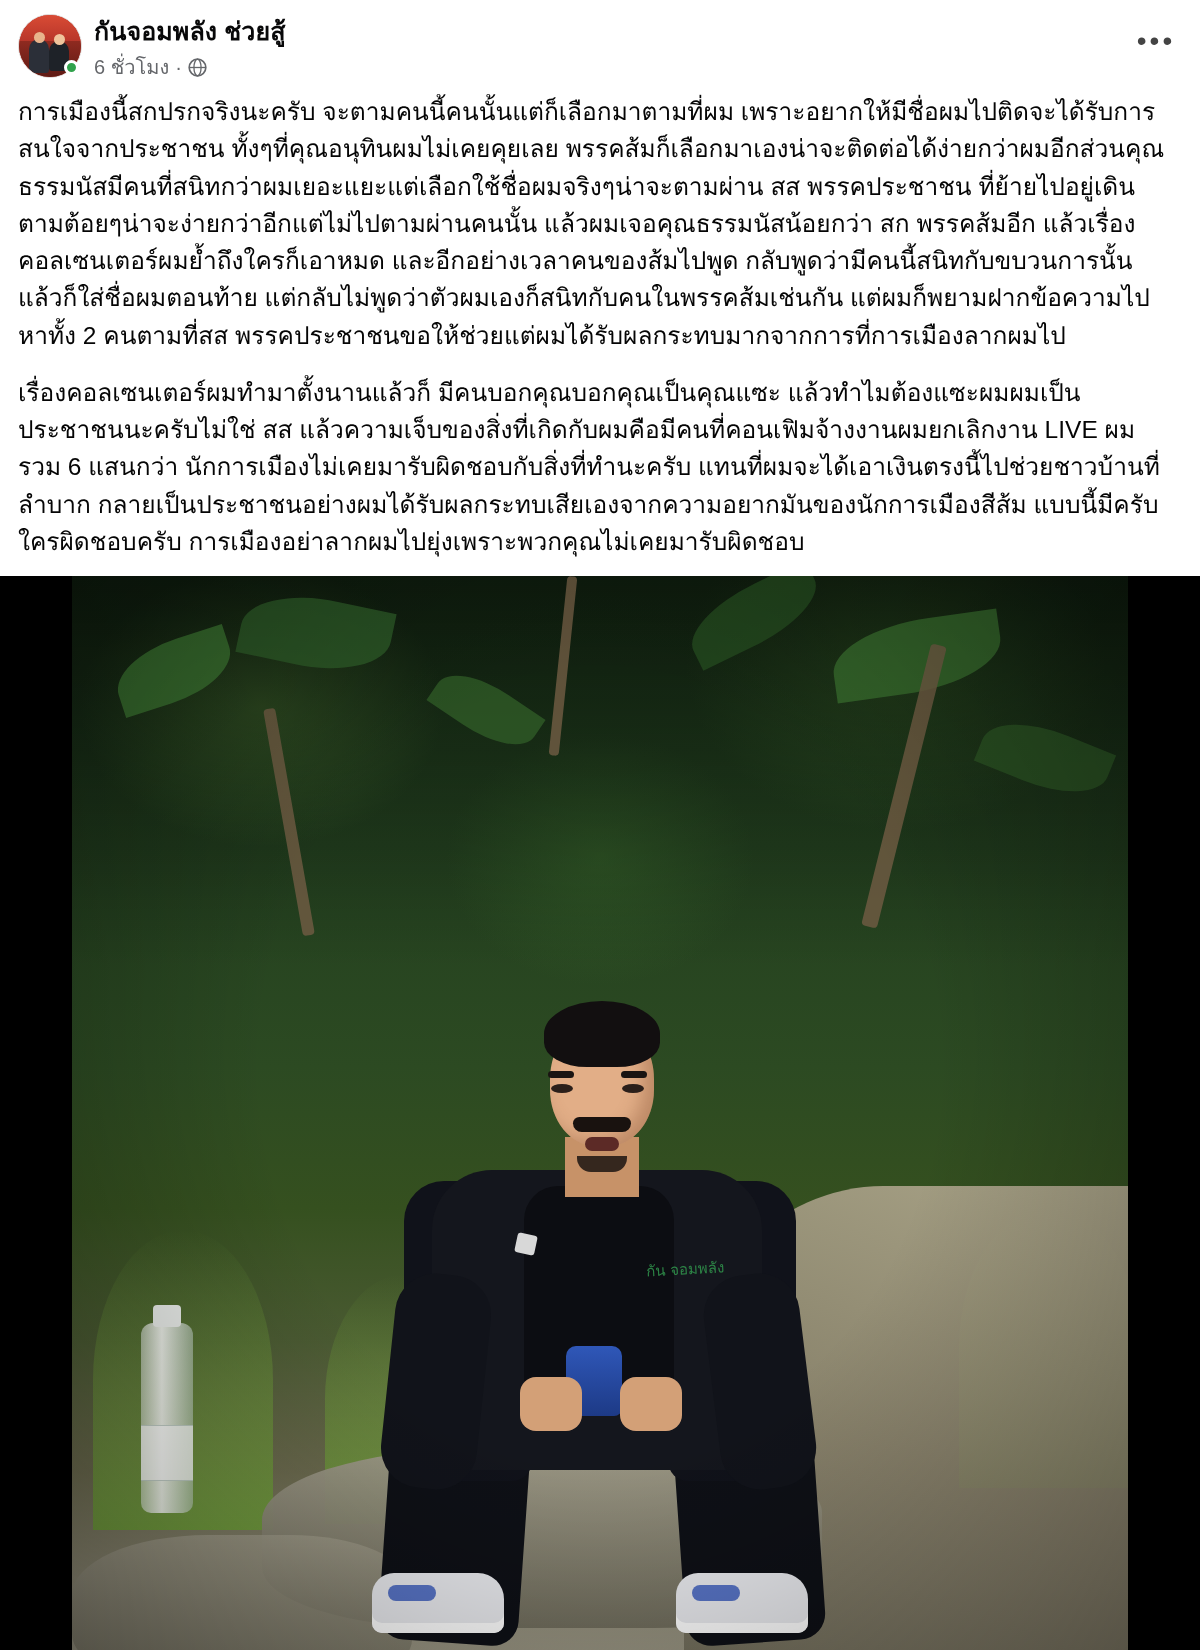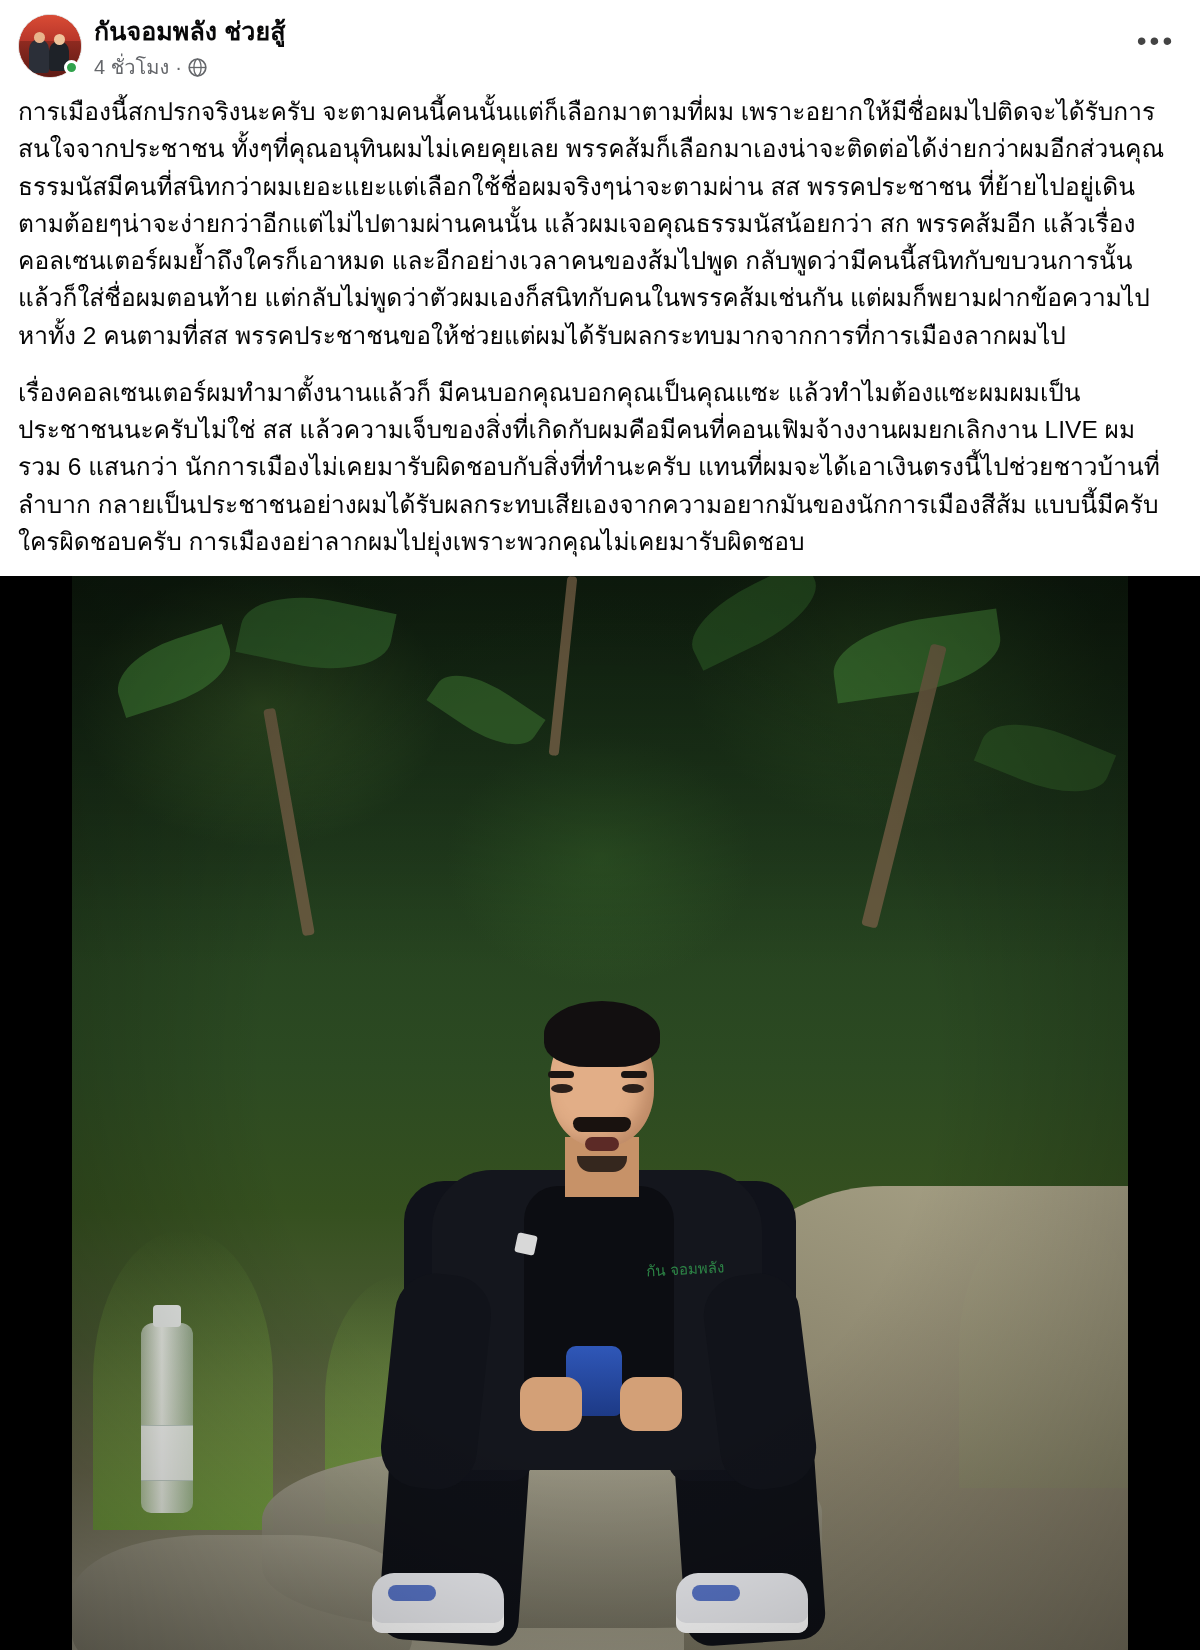--- a/index.html
+++ b/index.html
@@ -430,21 +430,21 @@
         <div class="av-figure-b"></div>
         <div class="av-head-a"></div>
         <div class="av-head-b"></div>
       </div>
       <div class="online-dot"></div>
     </div>
 
     <div class="header-text">
       <div class="page-name">กันจอมพลัง ช่วยสู้</div>
       <div class="meta-row">
-        <span>4 ชั่วโมง</span>
+        <span>6 ชั่วโมง</span>
         <span class="dot-sep">·</span>
         <span class="globe-icon">
           <svg viewBox="0 0 16 16" aria-hidden="true">
             <circle cx="8" cy="8" r="7" fill="none" stroke="#65676b" stroke-width="1.4"></circle>
             <ellipse cx="8" cy="8" rx="3" ry="7" fill="none" stroke="#65676b" stroke-width="1.1"></ellipse>
             <line x1="1" y1="8" x2="15" y2="8" stroke="#65676b" stroke-width="1.1"></line>
           </svg>
         </span>
       </div>
     </div>

